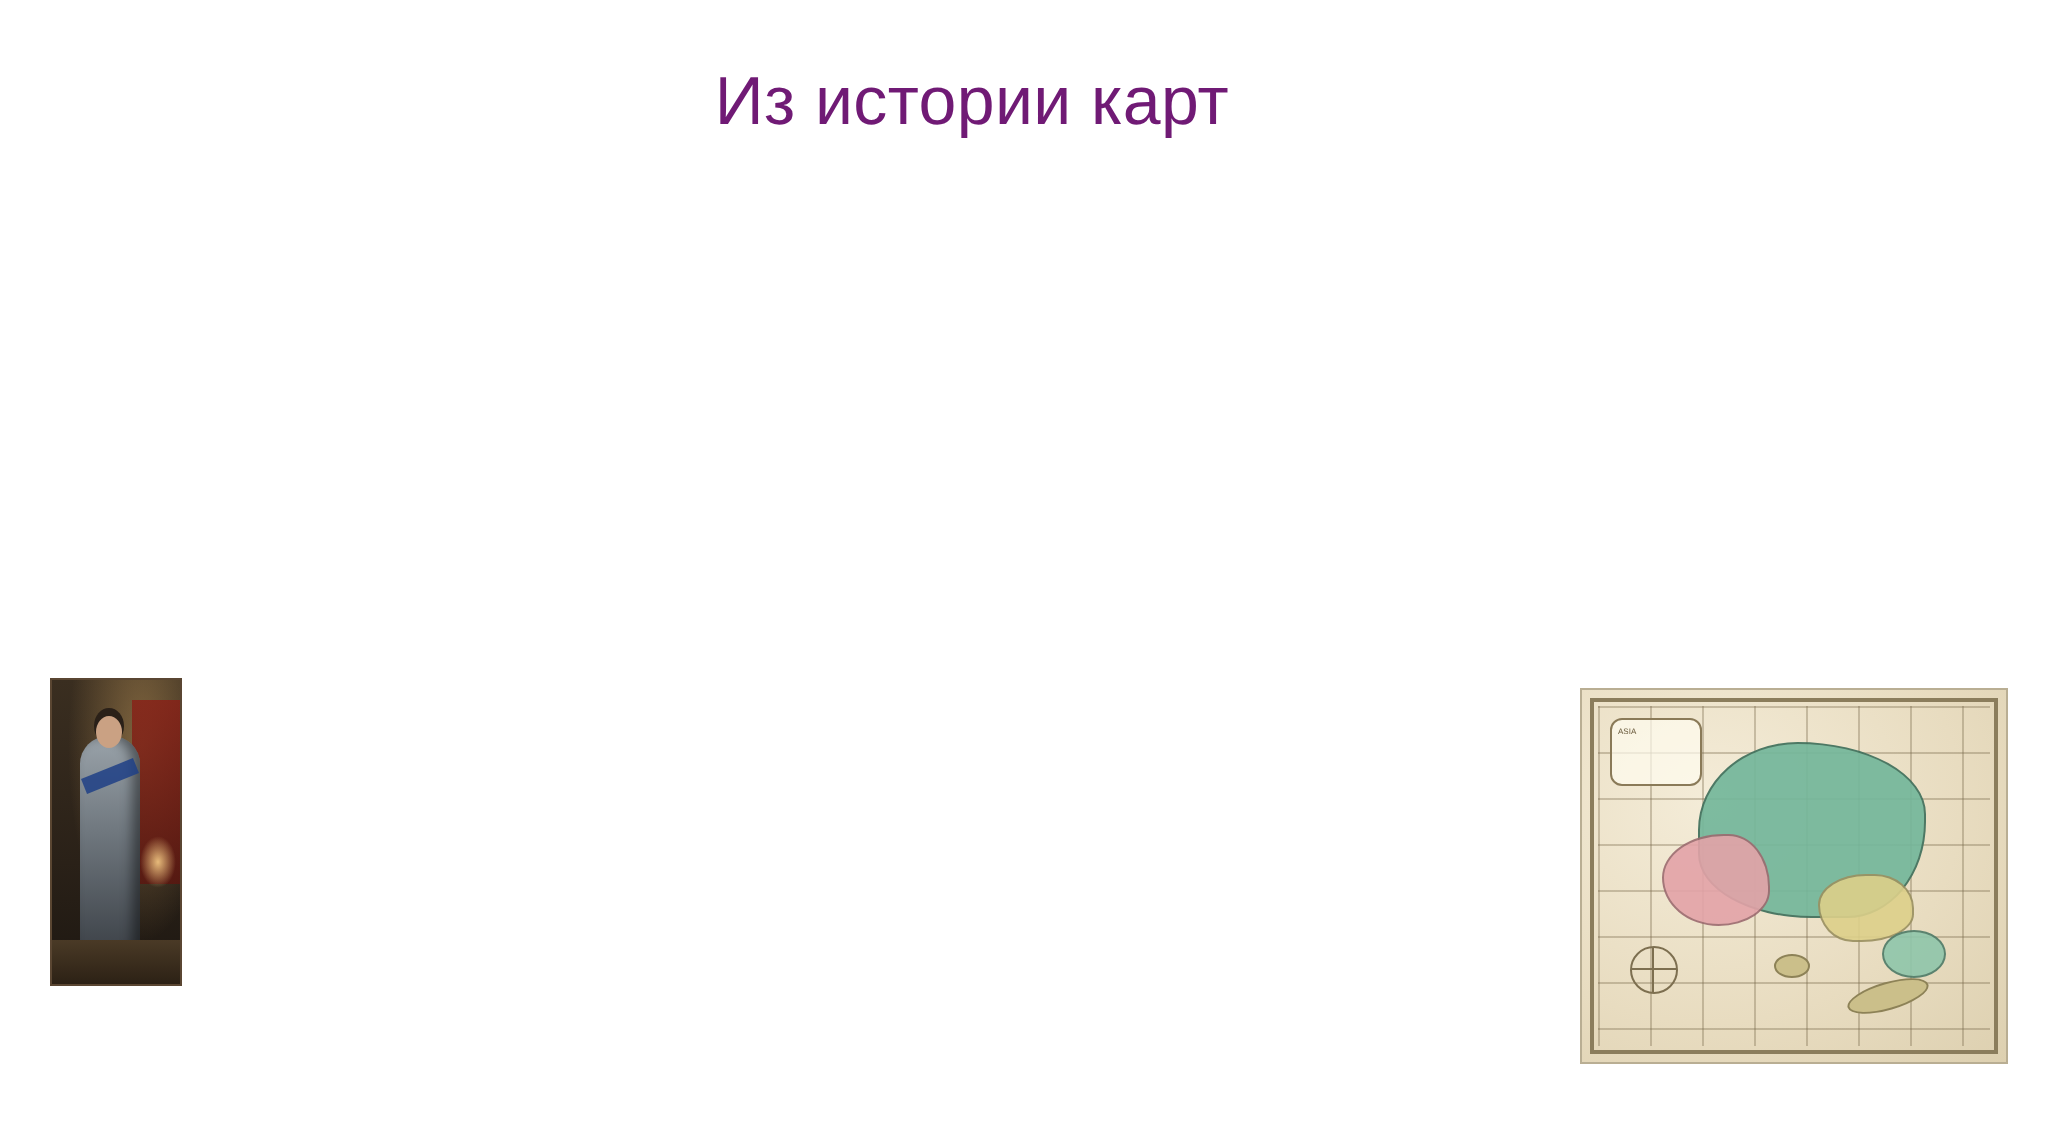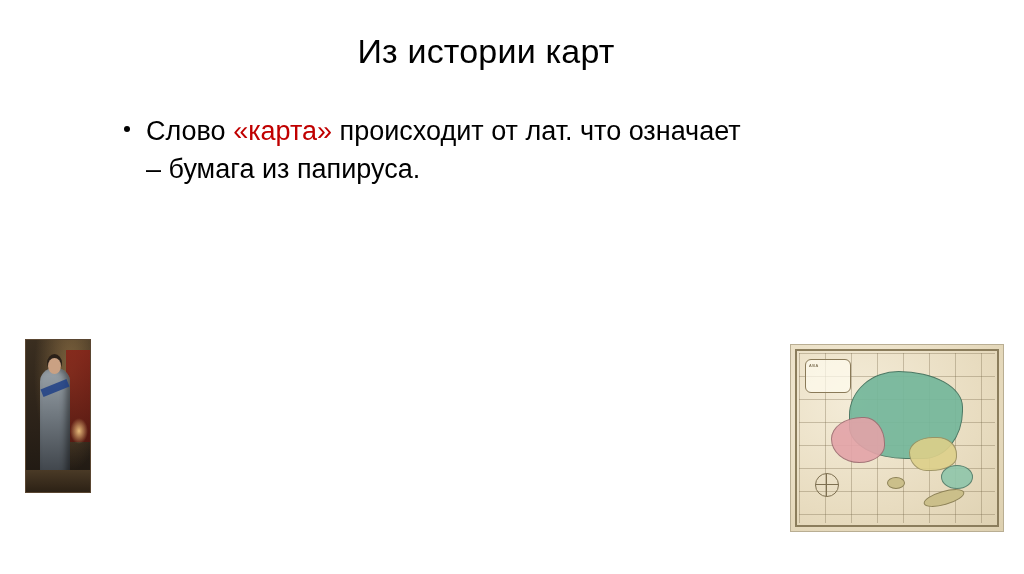--- a/index.html
+++ b/index.html
@@ -24,21 +24,21 @@
 
   
   .slide-title {
     position: absolute;
     left: 0;
     top: 32px;
     width: 972px;
     text-align: center;
     font-size: 34px;
     font-weight: 400;
-    color: #000000;
+    color: #701a75;
     letter-spacing: 0.2px;
   }
 
   
   .body-list {
     position: absolute;
     left: 120px;
     top: 112px;
     width: 640px;
     margin: 0;
@@ -240,23 +240,20 @@
 </style>
 </head>
 <body>
 
 <div class="slide">
 
   <div class="slide-title">Из истории карт</div>
 
   <ul class="body-list">
 
-    <li class="bullet-item">
-      <span class="dot"></span><span>Слово </span><span class="accent">«карта»</span><span> происходит от лат. что означает – бумага из папируса.</span>
-    </li>
 
 
   </ul>
 
   <div class="portrait">
     <div class="p-wall"></div>
     <div class="p-drape"></div>
     <div class="p-glow"></div>
     <div class="p-figure"></div>
     <div class="p-sash"></div>

